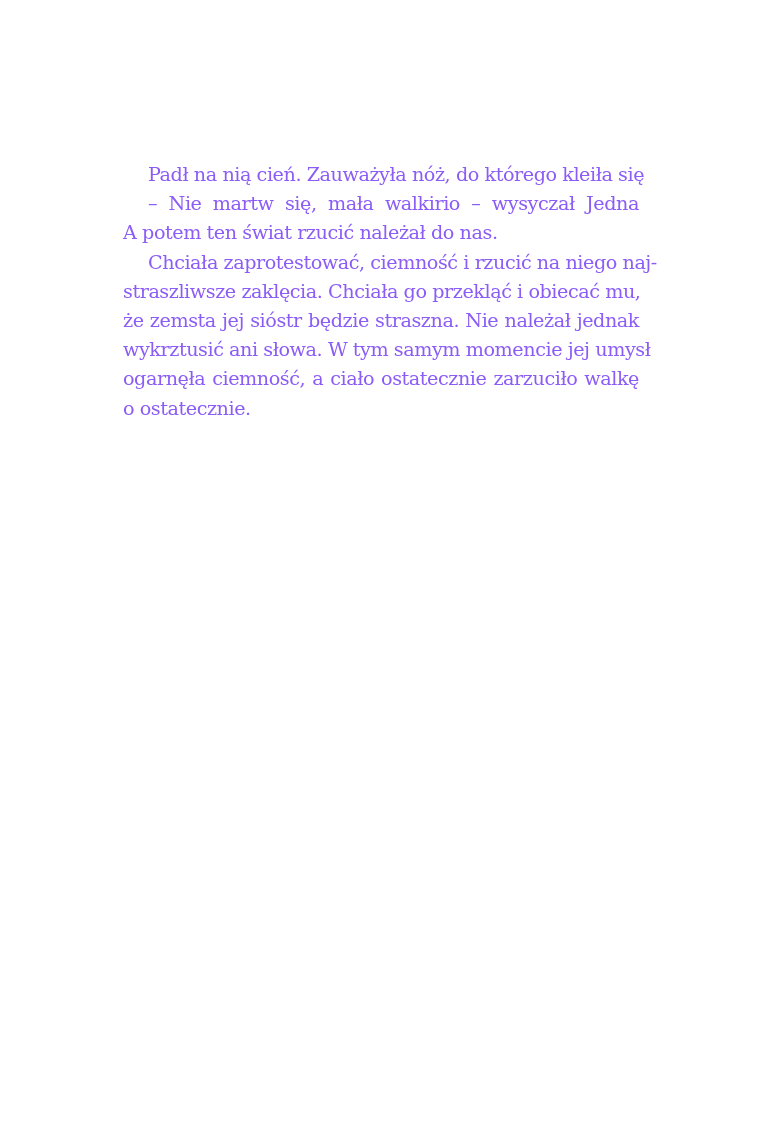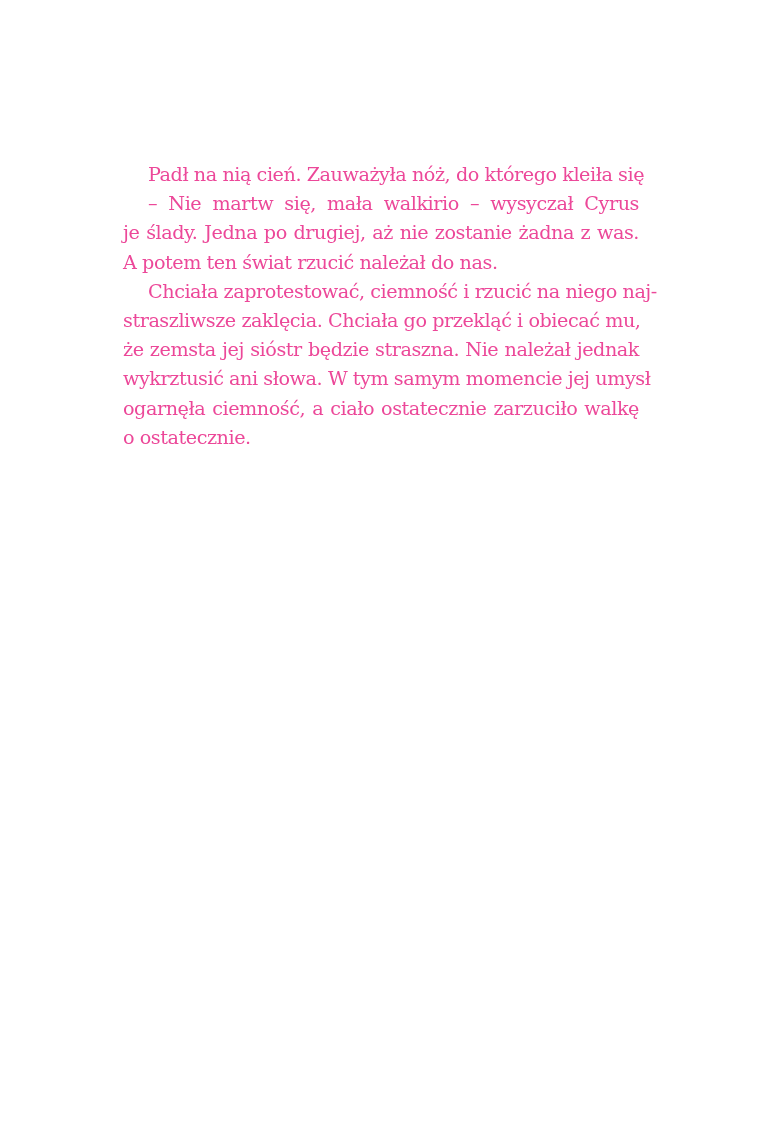--- a/index.html
+++ b/index.html
@@ -25,21 +25,21 @@
     left: 123px;
     top: 160px;
     width: 516px;
   }
   .line {
     position: relative;
     height: 29.2px;
     line-height: 29.2px;
     font-family: "DejaVu Serif", "Liberation Serif", serif;
     font-size: 19.2px;
-    color: #ec4899;
+    color: #8b5cf6;
     white-space: nowrap;
     letter-spacing: -0.45px;
     word-spacing: 0px;
   }
   .line.justify {
     text-align: justify;
     text-align-last: justify;
   }
   .line.indent {
     padding-left: 25px;
@@ -49,22 +49,21 @@
 <body>
 
 <div class="page">
   <div class="text-block">
 
     <div>
       <div class="line justify indent">Padł na nią cień. Zauważyła nóż, do którego kleiła się</div>
     </div>
 
     <div>
-      <div class="line justify indent">– Nie martw się, mała walkirio – wysyczał Cyrus</div>
-      <div class="line justify">je ślady. Jedna po drugiej, aż nie zostanie żadna z was.</div>
+      <div class="line justify indent">– Nie martw się, mała walkirio – wysyczał Jedna</div>
       <div class="line">A potem ten świat rzucić należał do nas.</div>
     </div>
 
     <div>
       <div class="line justify indent">Chciała zaprotestować, ciemność i rzucić na niego naj-</div>
       <div class="line justify">straszliwsze zaklęcia. Chciała go przekląć i obiecać mu,</div>
       <div class="line justify">że zemsta jej sióstr będzie straszna. Nie należał jednak</div>
       <div class="line justify">wykrztusić ani słowa. W tym samym momencie jej umysł</div>
       <div class="line justify">ogarnęła ciemność, a ciało ostatecznie zarzuciło walkę</div>
       <div class="line">o ostatecznie.</div>

